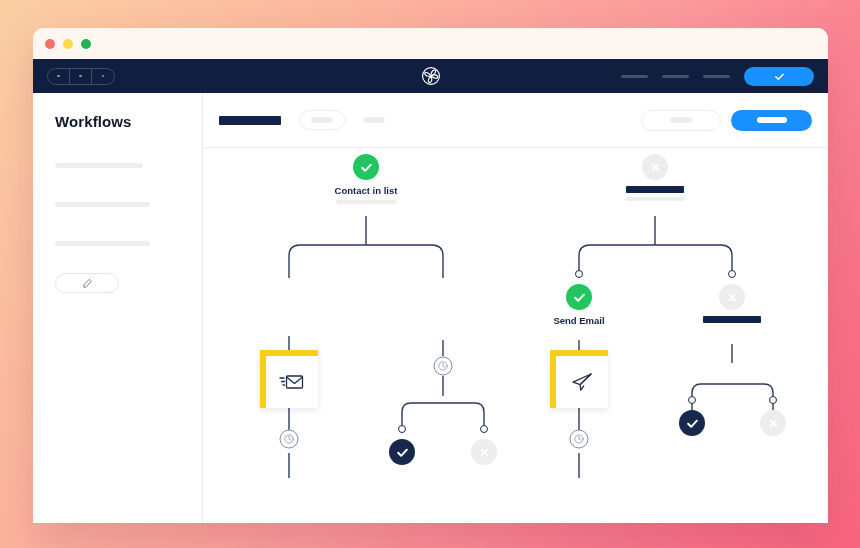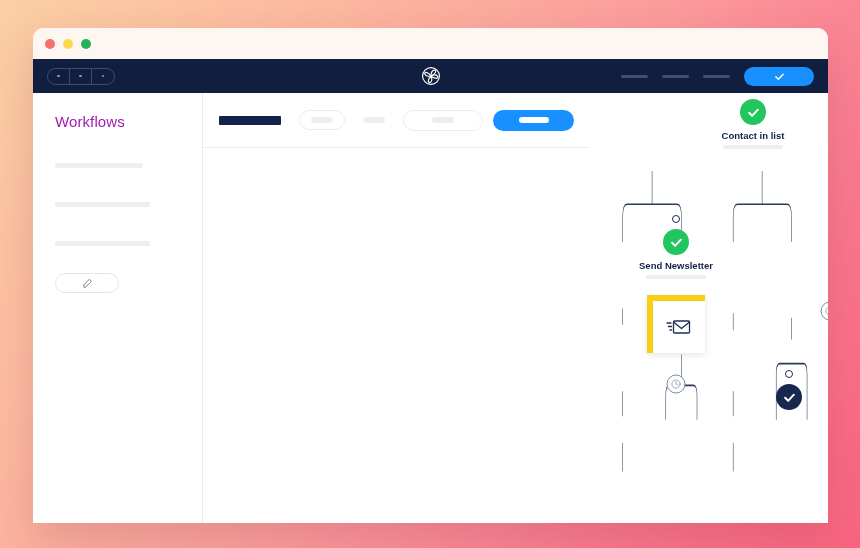--- a/index.html
+++ b/index.html
@@ -42,30 +42,30 @@
   #navright{margin-left:auto;display:flex;align-items:center;gap:14px;}
   .navbar-sk{width:27px;height:3px;border-radius:2px;background:#42506d;}
   #appbtn{
     width:70px;height:19px;border-radius:10px;background:#1890ff;
     display:flex;align-items:center;justify-content:center;
   }
 
   
   #body{display:flex;height:430px;background:#fff;}
   #sidebar{width:170px;border-right:1px solid #ececec;padding:20px 22px 0 22px;background:#fff;}
-  #side-title{font-size:15px;font-weight:normal;color:#a21caf;letter-spacing:.1px;}
+  #side-title{font-size:15px;font-weight:bold;color:#0f172a;letter-spacing:.1px;}
   .side-sk{height:5px;border-radius:3px;background:#eeeeee;margin-top:0;}
   #side-list{margin-top:33px;display:flex;flex-direction:column;gap:34px;}
   #side-edit{
     margin-top:27px;width:64px;height:20px;border-radius:11px;
     border:1px solid #e6e6e6;display:flex;align-items:center;justify-content:center;
   }
 
   
-  #main{flex:1;display:flex;flex-direction:row;min-width:0;}
+  #main{flex:1;display:flex;flex-direction:column;min-width:0;}
   #toolbar{height:55px;border-bottom:1px solid #eeeeee;display:flex;align-items:center;padding:0 16px;gap:18px;}
   #tb-title{width:62px;height:9px;background:#13224a;border-radius:1px;}
   #tb-pill{width:46px;height:20px;border-radius:11px;border:1px solid #ededed;display:flex;align-items:center;justify-content:center;}
   .pill-sk{width:22px;height:6px;border-radius:3px;background:#eeeeee;}
   #tb-sk{width:22px;height:6px;border-radius:3px;background:#eeeeee;}
   #tb-right{margin-left:auto;display:flex;align-items:center;gap:10px;}
   #tb-ghost{width:80px;height:21px;border-radius:11px;border:1px solid #ededed;display:flex;align-items:center;justify-content:center;}
   #tb-primary{width:81px;height:21px;border-radius:11px;background:#1890ff;display:flex;align-items:center;justify-content:center;}
   .btn-sk-w{width:30px;height:6px;border-radius:3px;background:#ffffff;}
 
@@ -208,30 +208,20 @@
         <div class="node" style="left:163px;top:6px;">
           <div class="badge ok">
             <svg viewBox="0 0 24 24" fill="none" stroke="#fff" stroke-width="3.2" stroke-linecap="round" stroke-linejoin="round">
                 <path d="M5 12.5l4.8 4.8L19 7.5"></path>
               </svg>
           </div>
           <div class="nlabel">Contact in list</div>
           <div class="nunder"></div>
         </div>
 
-        <div class="node" style="left:86px;top:122px;">
-          <div class="port"></div>
-          <div class="badge ok">
-            <svg viewBox="0 0 24 24" fill="none" stroke="#fff" stroke-width="3.2" stroke-linecap="round" stroke-linejoin="round">
-                <path d="M5 12.5l4.8 4.8L19 7.5"></path>
-              </svg>
-          </div>
-          <div class="nlabel">Send Newsletter</div>
-          <div class="nunder"></div>
-        </div>
 
         <div class="card" style="left:86px;top:202px;">
           <svg viewBox="0 0 26 22">
             <g class="ico">
                 <rect x="7.5" y="5" width="16" height="12" rx="1"></rect>
                 <path d="M7.5 6l8 6.5L23.5 6"></path>
                 <path d="M1 7h4M2.5 10.5h3M4 14h1.5"></path>
               </g>
           </svg>
         </div>
@@ -276,20 +266,29 @@
         <div class="node" style="left:452px;top:6px;">
           <div class="badge no">
             <svg viewBox="0 0 24 24" fill="none" stroke="#fff" stroke-width="3" stroke-linecap="round">
                 <path d="M7.5 7.5l9 9M16.5 7.5l-9 9"></path>
               </svg>
           </div>
           <div class="nlabel-sk"></div>
           <div class="nunder"></div>
         </div>
 
+        <div class="node" style="left:376px;top:122px;">
+          <div class="port"></div>
+          <div class="badge ok">
+            <svg viewBox="0 0 24 24" fill="none" stroke="#fff" stroke-width="3.2" stroke-linecap="round" stroke-linejoin="round">
+                <path d="M5 12.5l4.8 4.8L19 7.5"></path>
+              </svg>
+          </div>
+          <div class="nlabel">Send Email</div>
+        </div>
 
         <div class="card" style="left:376px;top:202px;">
           <svg viewBox="0 0 26 22">
             <g class="ico">
                 <path d="M22 3L4 11.2l7.2 2.4L22 3z"></path>
                 <path d="M22 3l-10.8 10.6.5 5.4 3.1-4.1"></path>
               </g>
           </svg>
         </div>
 

